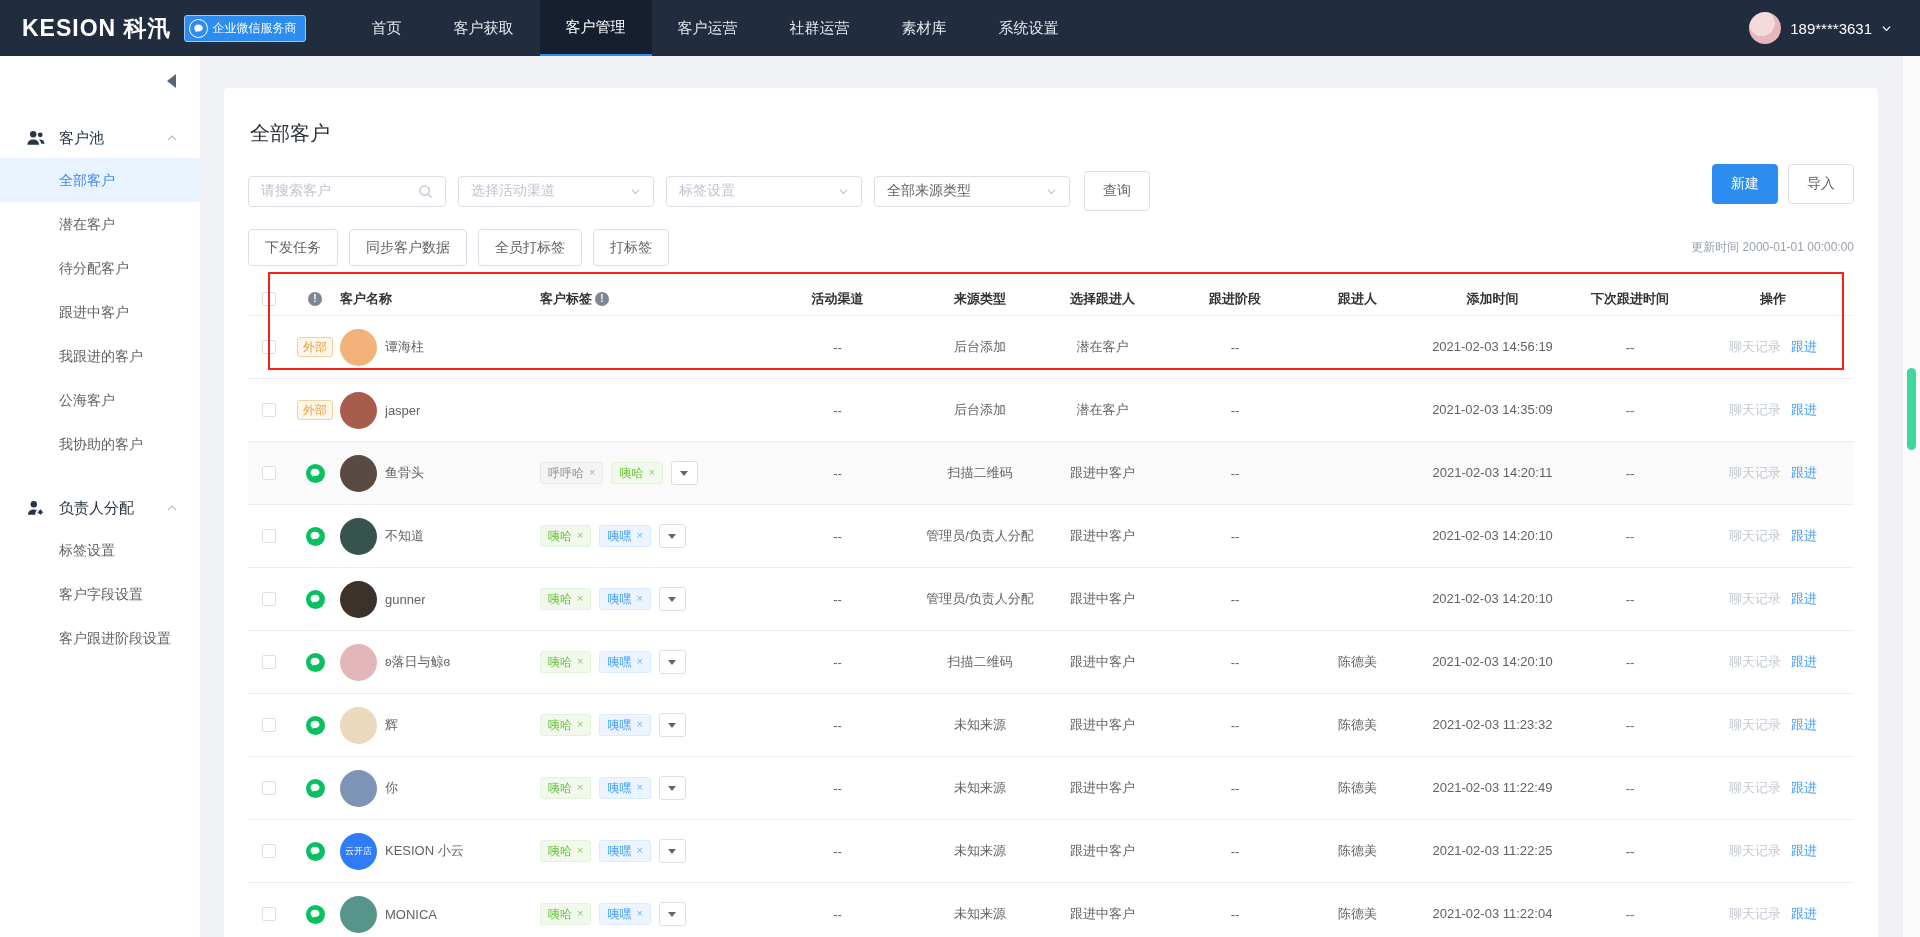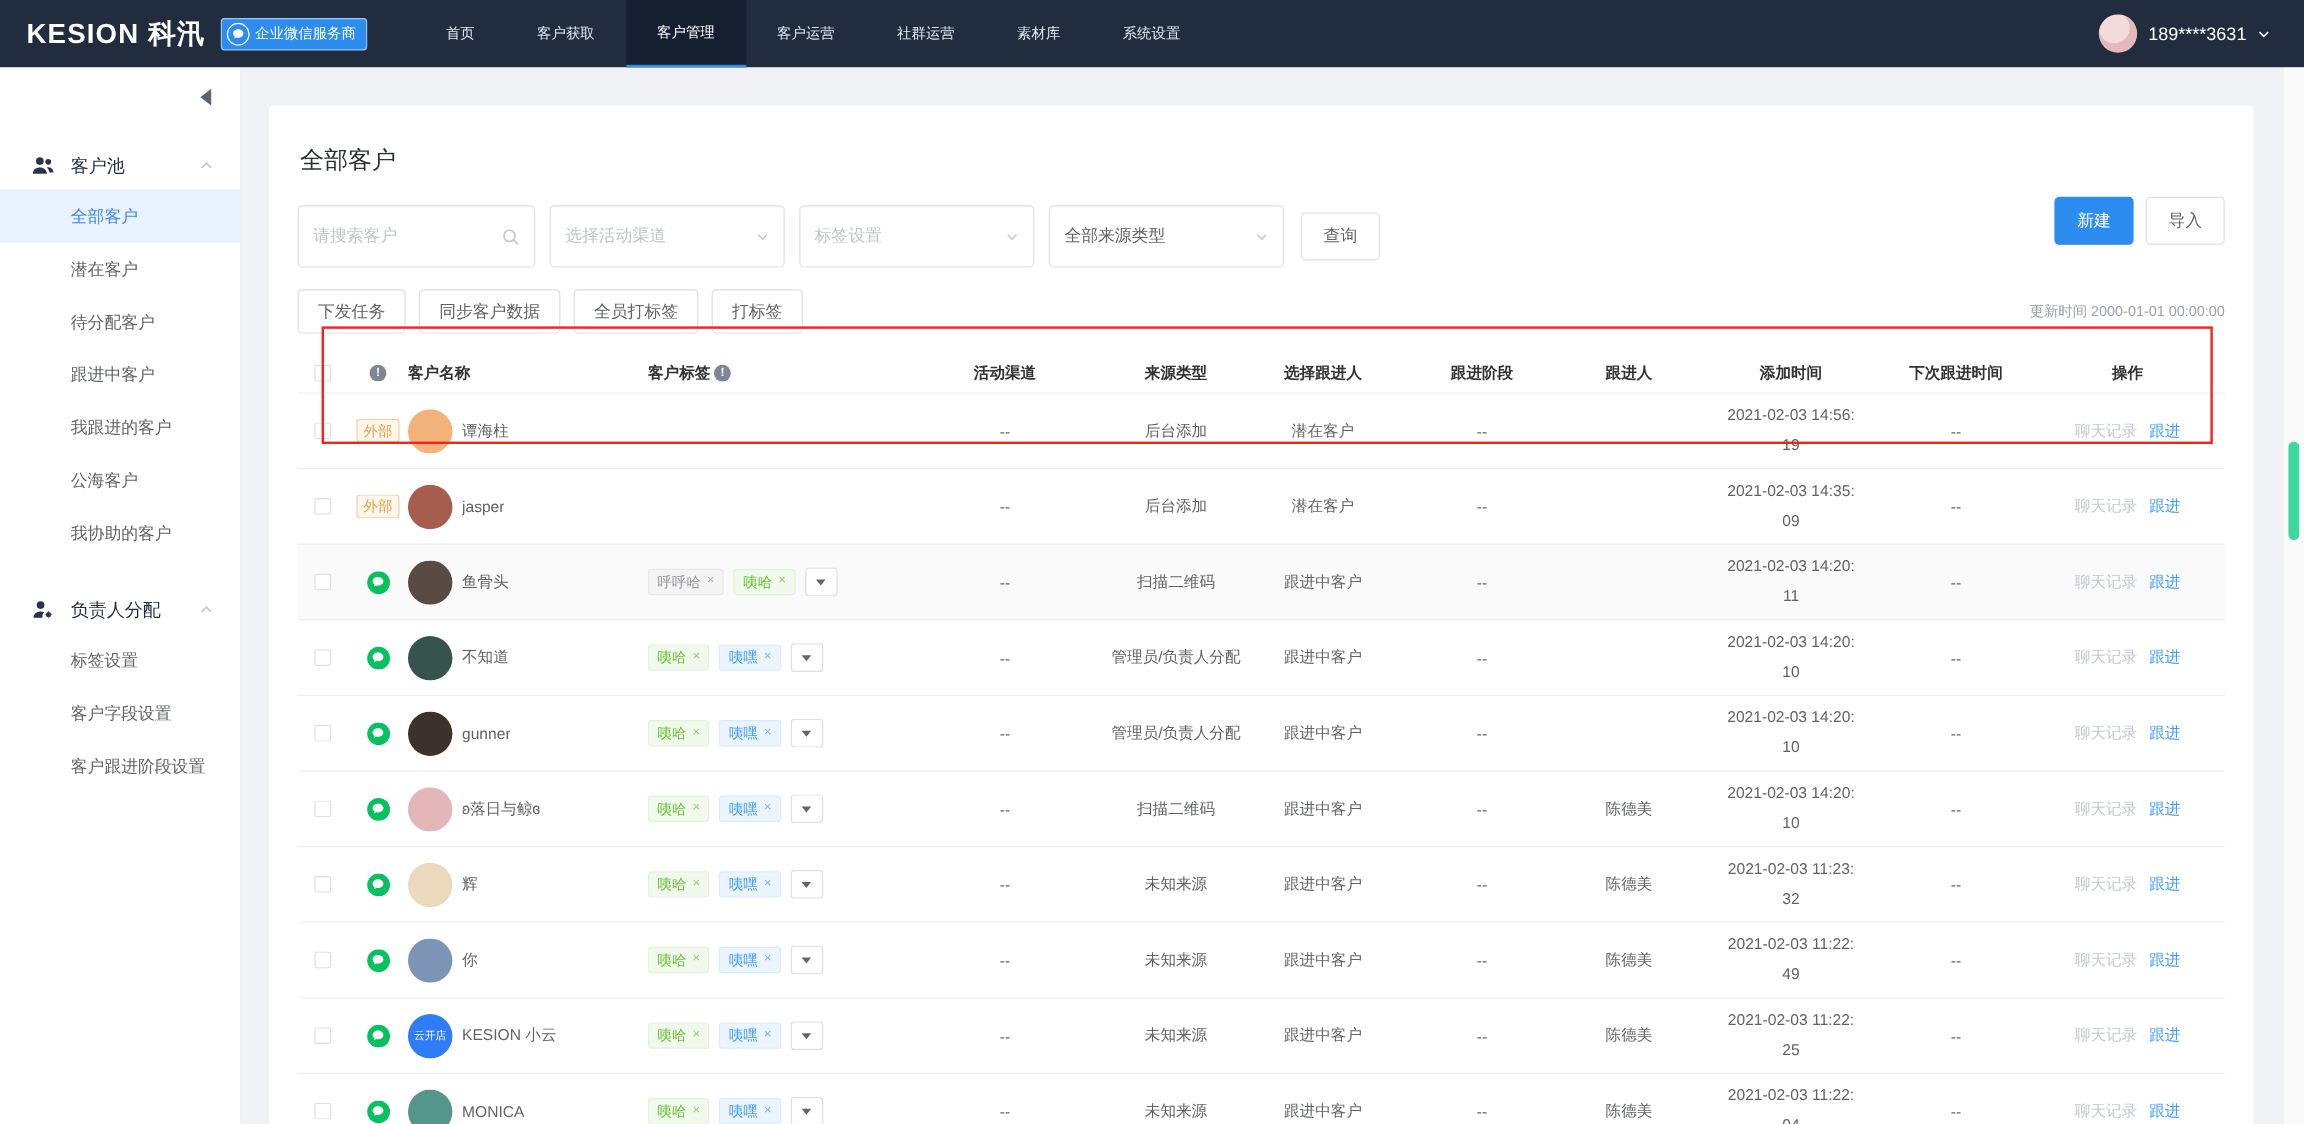--- a/index.html
+++ b/index.html
@@ -7,21 +7,21 @@
   body{font-family:"Liberation Sans","DejaVu Sans",sans-serif;background:#f0f2f5;position:relative;color:#606266}
 
   
   .navbar{position:absolute;left:0;top:0;width:1920px;height:56px;background:#212c3f;display:flex;align-items:center;z-index:30}
   .logo-wrap{display:flex;align-items:center;padding-left:22px}
   .logo-text{color:#fff;font-size:23px;font-weight:bold;letter-spacing:1px;white-space:nowrap}
   .svc-badge{margin-left:12px;height:27px;background:#2d8cf0;border:1px solid #9cc6f5;border-radius:3px;display:flex;align-items:center;padding:0 8px 0 4px;gap:5px}
   .svc-badge .bubble{width:19px;height:19px;border-radius:50%;background:#2d8cf0;border:1.5px solid #fff;display:flex;align-items:center;justify-content:center}
   .svc-badge span{color:#fff;font-size:12px;white-space:nowrap}
   .nav-menu{display:flex;height:56px;margin-left:40px}
-  .nav-item{height:56px;display:flex;align-items:center;padding:0 26px;color:#e3e8f0;font-size:12px;cursor:pointer;white-space:nowrap}
+  .nav-item{height:56px;display:flex;align-items:center;padding:0 26px;color:#e3e8f0;font-size:15px;cursor:pointer;white-space:nowrap}
   .nav-item.active{background:#161f30;color:#fff;border-bottom:2px solid #2d8cf0}
   .nav-user{margin-left:auto;display:flex;align-items:center;gap:9px;padding-right:28px}
   .nav-avatar{width:32px;height:32px;border-radius:50%;background:radial-gradient(circle at 40% 35%,#f4dada 0 45%,#e5b8bd 46% 100%)}
   .nav-user .phone{color:#fff;font-size:15px}
 
   
   .sidebar{position:absolute;left:0;top:56px;bottom:0;width:200px;background:#fff;z-index:20;box-shadow:1px 0 0 #eef0f3}
   .collapse-btn{position:absolute;top:18px;right:24px;width:0;height:0;border-top:7px solid transparent;border-bottom:7px solid transparent;border-right:9px solid #5a6475;cursor:pointer}
   .side-section{margin-top:22px}
   .section-head{display:flex;align-items:center;height:40px;padding:0 22px 0 26px;cursor:pointer}
@@ -30,21 +30,21 @@
   .chev{width:11px;height:11px;display:inline-block}
   .side-item{height:44px;line-height:44px;padding-left:59px;font-size:14px;color:#606266;cursor:pointer;white-space:nowrap}
   .side-item.active{background:#e8f3ff;color:#3d87f5}
 
   
   .main{position:absolute;left:200px;top:56px;right:18px;bottom:0;padding:32px 24px 0 24px}
   .card{background:#fff;border-radius:4px;padding:24px 24px 0 24px;height:1400px;position:relative}
   .page-title{font-size:20px;color:#2b2f36;margin:8px 0 24px 2px}
 
   .filter-row{display:flex;align-items:center;gap:12px}
-  .f-input{height:52px;border:1px solid #dcdfe6;border-radius:4px;background:#fff;display:flex;align-items:center;padding:0 12px;color:#c0c4cc;font-size:14px}
+  .f-input{height:31px;border:1px solid #dcdfe6;border-radius:4px;background:#fff;display:flex;align-items:center;padding:0 12px;color:#c0c4cc;font-size:14px}
   .f-input .ph{flex:1;white-space:nowrap}
   .f-search{width:198px}
   .f-select{width:196px;cursor:pointer}
   .f-select .val{flex:1;white-space:nowrap}
   .f-select .selected{color:#606266}
   .btn{height:40px;border:1px solid #dcdfe6;border-radius:4px;background:#fff;color:#606266;font-size:14px;padding:0 18px;display:inline-flex;align-items:center;cursor:pointer;white-space:nowrap}
   .btn-query{margin-left:2px}
   .top-actions{position:absolute;right:24px;top:76px;display:flex;gap:10px}
   .btn-primary{background:#2d8cf0;border-color:#2d8cf0;color:#fff}
 
@@ -69,21 +69,21 @@
   .avatar .av-txt{color:#fff;font-size:9px;white-space:nowrap}
   .name-txt{overflow:hidden;text-overflow:ellipsis}
   .tagcell{gap:8px}
   .tag{font-size:12px;border-radius:3px;padding:3px 7px;display:inline-flex;align-items:center;gap:5px;line-height:1.2}
   .tag .x{font-size:11px;opacity:.75;cursor:pointer}
   .tag-green{color:#67c23a;background:#f0f9eb;border:1px solid #e1f3d8}
   .tag-blue{color:#409eff;background:#ecf5ff;border:1px solid #d9ecff}
   .tag-gray{color:#909399;background:#f4f4f5;border:1px solid #e9e9eb}
   .tag-dd{width:27px;height:24px;border:1px solid #dcdfe6;border-radius:3px;background:#fff;display:inline-flex;align-items:center;justify-content:center;cursor:pointer}
   .tag-dd i{width:0;height:0;border-left:4px solid transparent;border-right:4px solid transparent;border-top:5px solid #5f6672}
-  .time-cell{flex-direction:column;line-height:1.9}
+  .time-cell{flex-direction:row;line-height:1.9}
   .op-cell{gap:10px}
   .op-chat{color:#c3c8d2;cursor:pointer}
   .op-follow{color:#409eff;cursor:pointer}
 
   
   .anno-box{position:absolute;left:268px;top:272px;width:1576px;height:98px;border:2px solid #f8211b;z-index:40;pointer-events:none}
 
   
   .scroll-strip{position:absolute;right:0;top:56px;bottom:0;width:18px;background:#fafafa;border-left:1px solid #ededed;z-index:25}
   .scroll-thumb{position:absolute;left:4px;top:312px;width:9px;height:82px;border-radius:5px;background:#3ed79e}

